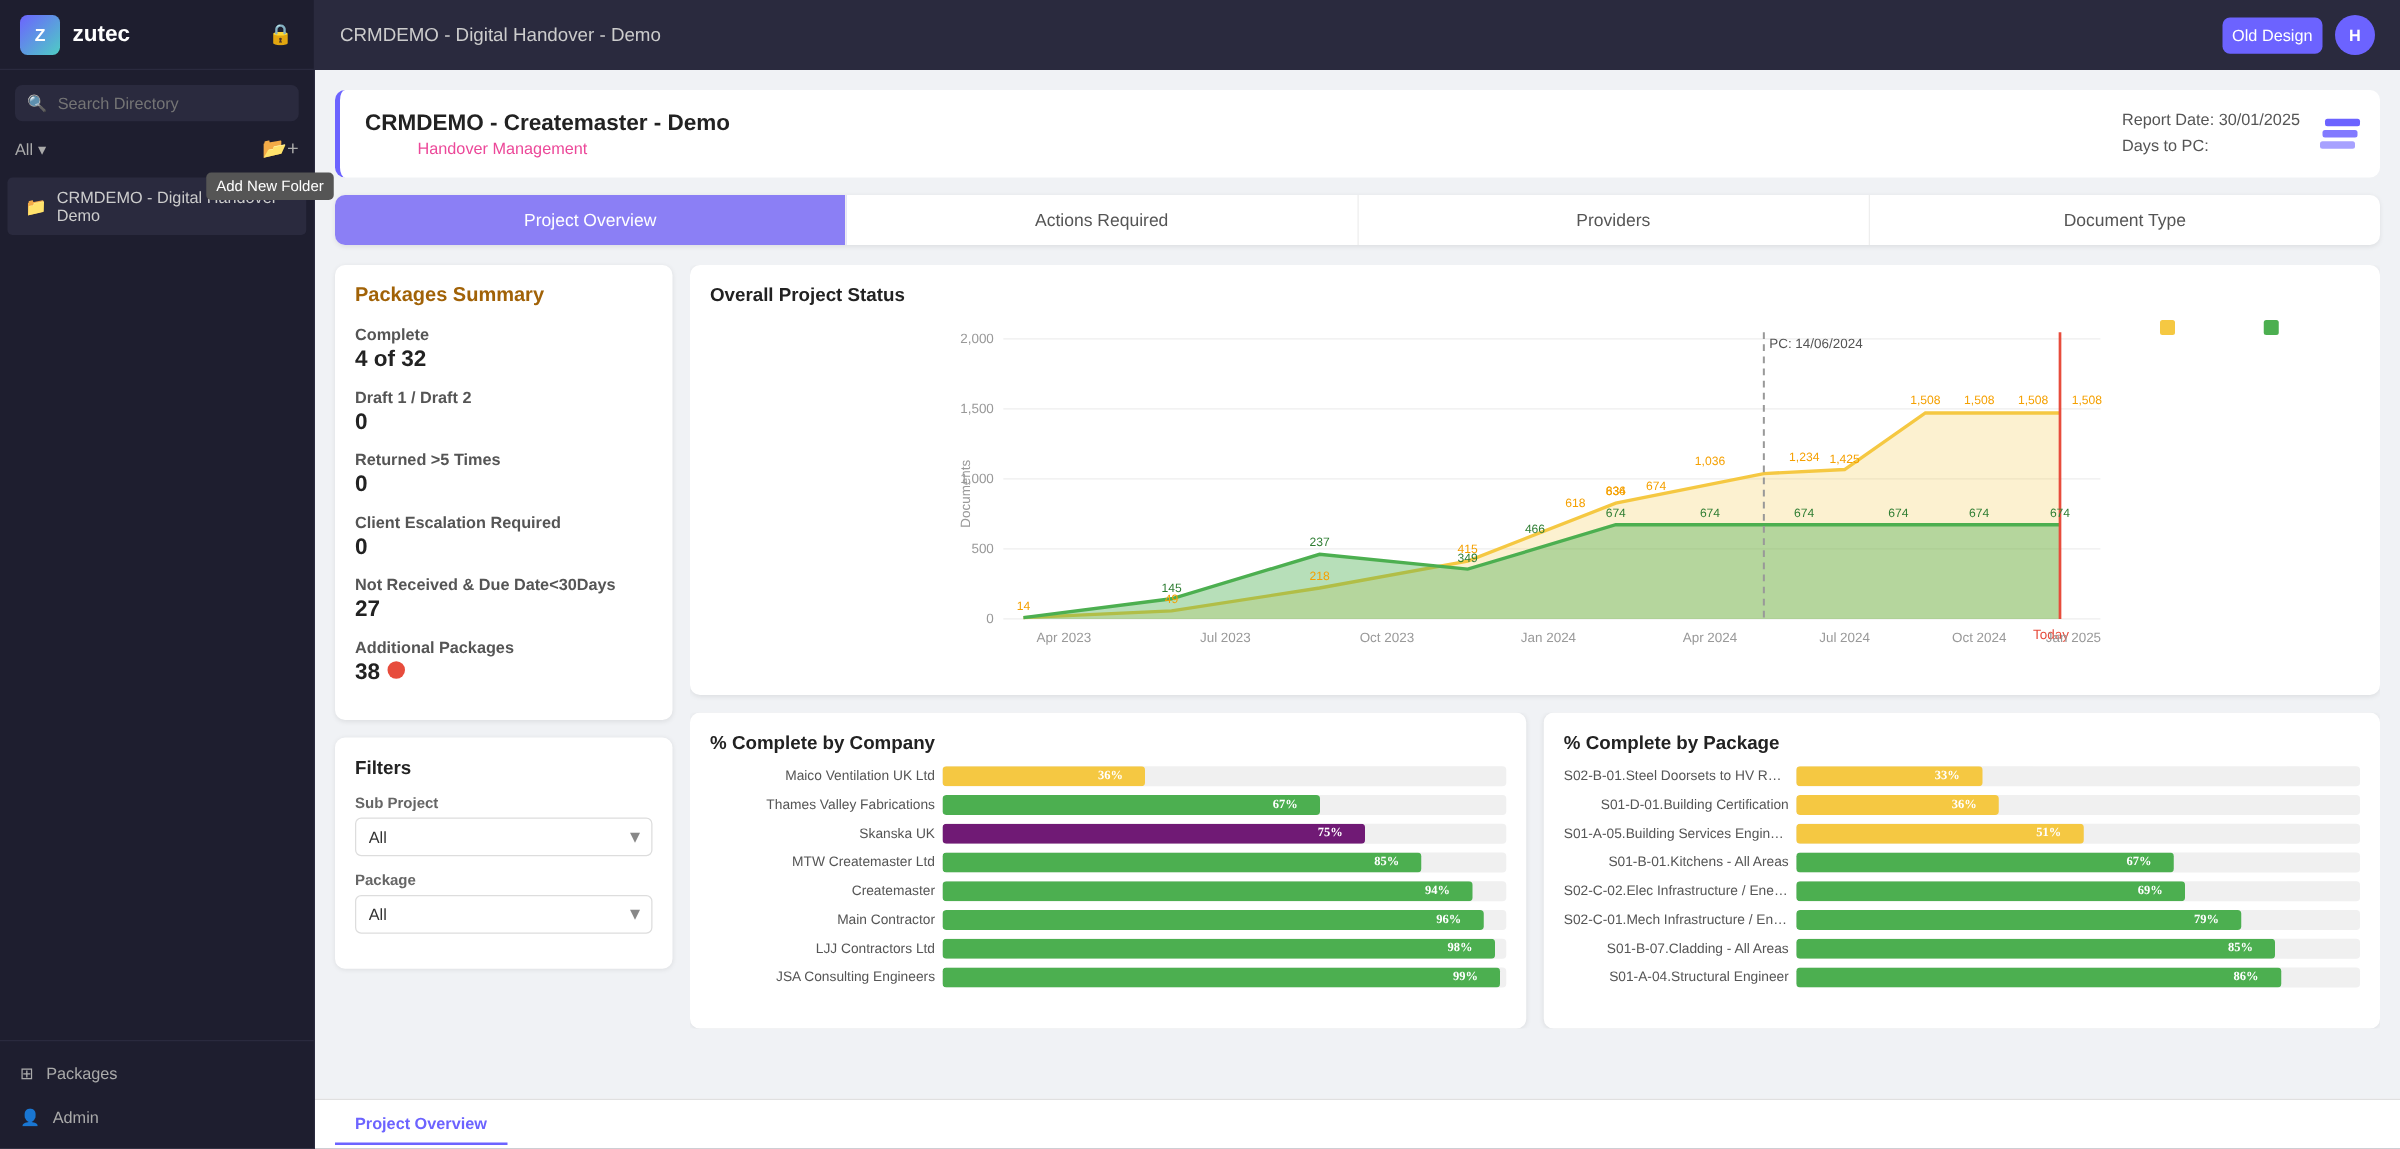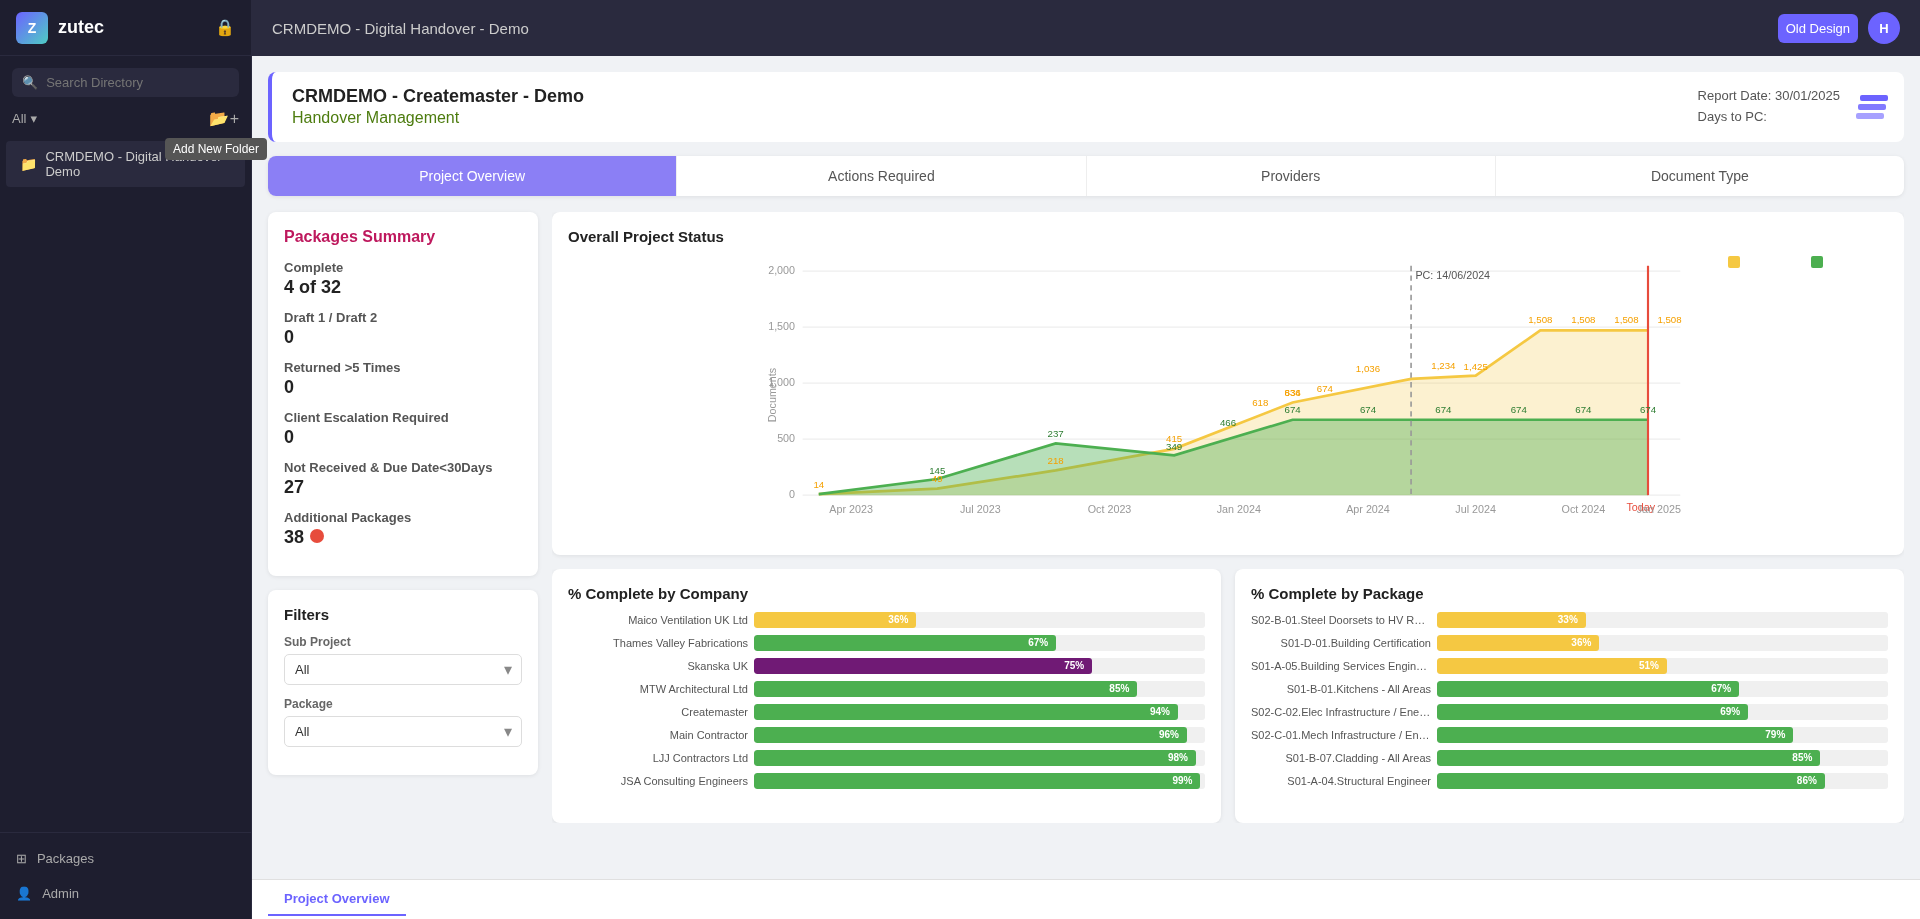--- a/index.html
+++ b/index.html
@@ -125,21 +125,21 @@
     .project-header-card {
       background: #fff;
       border-radius: 8px;
       padding: 14px 20px;
       display: flex; align-items: center; justify-content: space-between;
       margin-bottom: 14px;
       border-left: 4px solid #6c63ff;
     }
     .project-header-left {}
     .project-title { font-size: 18px; font-weight: 700; color: #222; }
-    .project-subtitle { font-size: 16px; color: #4d7c0f; margin-top: 2px; }
+    .project-subtitle { font-size: 13px; color: #ec4899; margin-top: 2px; margin-left: 42px; }
     .project-header-right { display: flex; align-items: center; gap: 16px; }
     .report-date { font-size: 13px; color: #555; }
     .report-date div { line-height: 1.6; }
     .stacked-pages-icon {
       display: flex; flex-direction: column; gap: 3px; cursor: pointer;
     }
     .page-layer {
       width: 28px; height: 6px; border-radius: 2px;
       background: #6c63ff; opacity: 0.7;
     }
@@ -169,21 +169,21 @@
     
     .left-panel {
       width: 270px; min-width: 270px;
       display: flex; flex-direction: column; gap: 14px;
     }
 
     .packages-card {
       background: #fff; border-radius: 8px; padding: 16px;
       box-shadow: 0 1px 4px rgba(0,0,0,0.08);
     }
-    .packages-title { font-size: 16px; font-weight: 700; color: #be185d; margin-bottom: 14px; }
+    .packages-title { font-size: 16px; font-weight: 700; color: #a16207; margin-bottom: 14px; }
     .stat-row { margin-bottom: 12px; }
     .stat-label { font-size: 13px; color: #555; font-weight: 600; }
     .stat-value { font-size: 18px; font-weight: 700; color: #222; margin-top: 2px; }
     .stat-value-with-dot { display: flex; align-items: center; gap: 6px; }
     .red-dot { width: 14px; height: 14px; background: #e74c3c; border-radius: 50%; }
 
     .filters-card {
       background: #fff; border-radius: 8px; padding: 16px;
       box-shadow: 0 1px 4px rgba(0,0,0,0.08);
     }
@@ -229,21 +229,21 @@
     .legend-item { display: flex; align-items: center; gap: 5px; }
     .legend-dot { width: 12px; height: 12px; border-radius: 2px; }
 
     
     .bar-chart-row {
       display: flex; align-items: center; gap: 6px;
       margin-bottom: 7px; font-size: 11px;
     }
     .bar-label { width: 180px; text-align: right; color: #555; font-size: 11px; white-space: nowrap; overflow: hidden; text-overflow: ellipsis; }
     .bar-track { flex: 1; background: #f0f0f0; border-radius: 3px; height: 16px; position: relative; overflow: hidden; }
-    .bar-fill { height: 100%; border-radius: 3px; display: flex; align-items: center; justify-content: flex-end; padding-right: 8px; font-size: 10px; color: #fff; font-weight: 600; }
+    .bar-fill { height: 100%; border-radius: 3px; display: flex; align-items: center; justify-content: flex-end; padding-right: 18px; font-size: 10px; color: #fff; font-weight: 600; font-family: Liberation Serif, serif; }
 
     .bar-label-right { width: 180px; text-align: right; color: #555; font-size: 11px; white-space: nowrap; overflow: hidden; text-overflow: ellipsis; }
 
     
     .bottom-tab-bar {
       background: #fff; border-top: 1px solid #e0e0e0;
       padding: 0 16px;
       display: flex;
       height: 40px; align-items: center;
     }
@@ -499,21 +499,21 @@
       <div class="bar-fill" style="width:67%;background:#4caf50;">67%</div>
     </div>
   </div>
                 <div class="bar-chart-row">
     <div class="bar-label">Skanska UK</div>
     <div class="bar-track">
       <div class="bar-fill" style="width:75%;background:#701a75;">75%</div>
     </div>
   </div>
                 <div class="bar-chart-row">
-    <div class="bar-label">MTW Architectural Ltd</div>
+    <div class="bar-label">MTW Createmaster Ltd</div>
     <div class="bar-track">
       <div class="bar-fill" style="width:85%;background:#4caf50;">85%</div>
     </div>
   </div>
                 <div class="bar-chart-row">
     <div class="bar-label">Createmaster</div>
     <div class="bar-track">
       <div class="bar-fill" style="width:94%;background:#4caf50;">94%</div>
     </div>
   </div>

